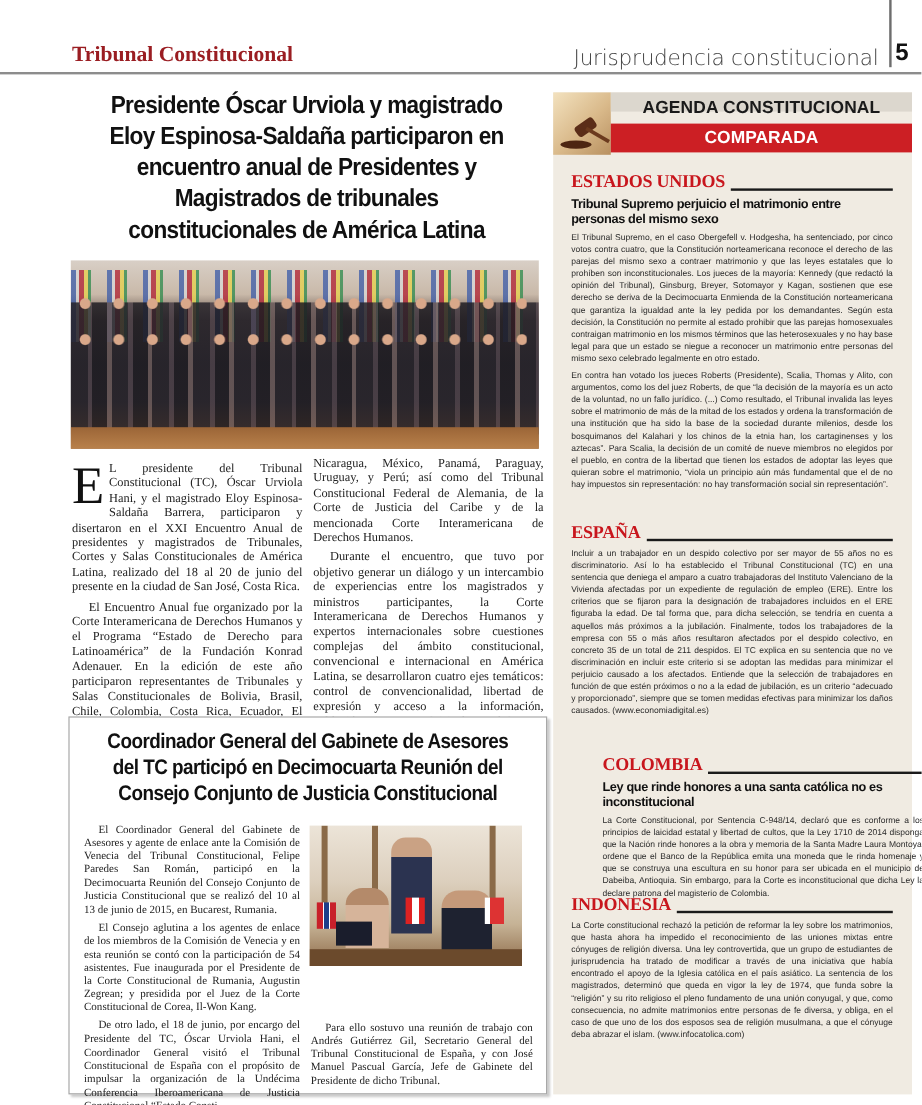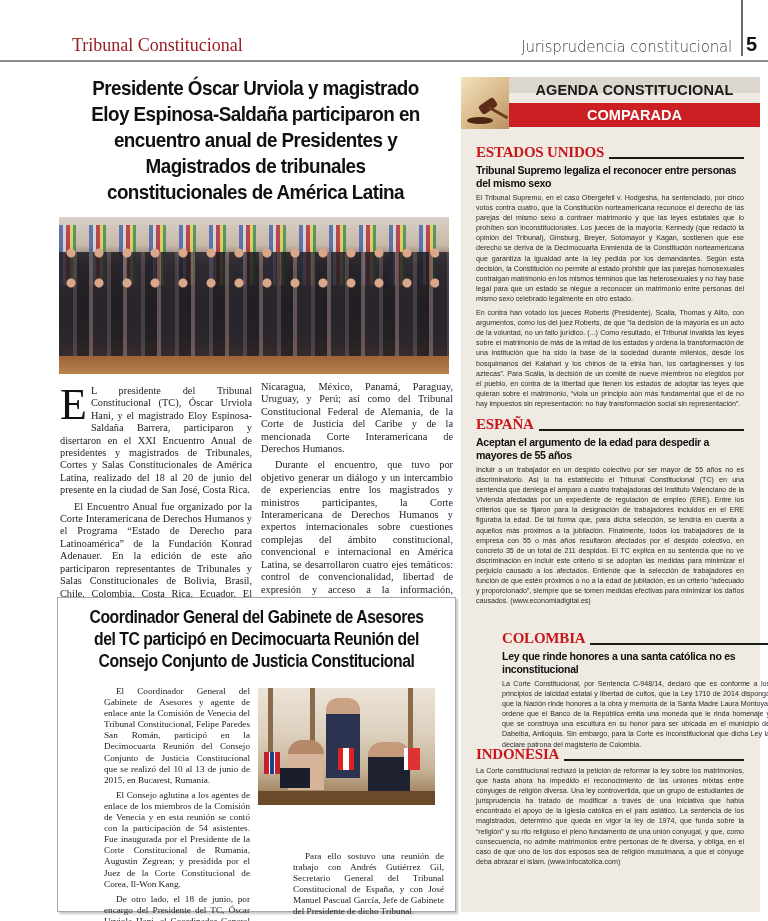--- a/index.html
+++ b/index.html
@@ -1,22 +1,22 @@
 <!DOCTYPE html>
 <html><head>
 <meta charset="utf-8">
 <style>
   * { box-sizing: border-box; margin: 0; padding: 0; }
   html, body { width: 768px; height: 921px; background: #ffffff; overflow: hidden; }
   body { position: relative; font-family: "Liberation Serif", serif; color: #1a1a1a; }
 
   
   .hdr-vline { position: absolute; left: 741px; top: 0; width: 2px; height: 56px; background: #6d6d6d; }
-  .hdr-left { position: absolute; left: 72px; top: 35px; font-family: "Liberation Serif", serif; font-weight: normal; font-size: 18px; color: #9a1d22; }
-  .hdr-right { position: absolute; right: 36px; top: 38px; font-family: "DejaVu Sans", sans-serif; font-size: 15px; color: #444; font-weight: 300; letter-spacing: -0.2px; }
+  .hdr-left { position: absolute; left: 60px; top: 35px; font-family: "Liberation Serif", serif; font-weight: bold; font-size: 18px; color: #9a1d22; }
+  .hdr-right { position: absolute; right: 36px; top: 38px; font-family: "DejaVu Sans", sans-serif; font-size: 18px; color: #444; font-weight: 300; letter-spacing: -0.2px; }
   .hdr-page { position: absolute; left: 746px; top: 33px; font-family: "Liberation Sans", sans-serif; font-weight: bold; font-size: 20px; color: #111; }
   .hdr-rule { position: absolute; left: 0; top: 60px; width: 768px; height: 2px; background: #8c8c8c; }
 
   
   .main-title { position: absolute; left: 58px; top: 75px; width: 395px; text-align: center; font-family: "Liberation Sans", sans-serif; font-weight: bold; font-size: 20.5px; line-height: 26px; color: #111; letter-spacing: -0.6px; transform: scaleX(0.92); transform-origin: center top; }
   .photo-main { position: absolute; left: 59px; top: 217px; width: 390px; height: 157px; overflow: hidden;
     background: linear-gradient(180deg, #d8cfc6 0%, #c9b9a9 18%, #5a4a44 32%, #2f2b30 55%, #3b3438 75%, #8a5b35 88%, #a06a3b 100%); }
   .flags { position: absolute; left: 0; top: 8px; width: 100%; height: 60px;
     background: repeating-linear-gradient(90deg, #3a5aa8 0 4px, #d8d8d8 4px 7px, #b02030 7px 11px, #e8d24a 11px 14px, #2c8a4a 14px 17px, transparent 17px 30px); opacity: 0.75; }
   .people { position: absolute; left: 0; top: 35px; width: 100%; height: 110px;
@@ -30,21 +30,21 @@
   .col p.noind { text-indent: 0; }
   .dropcap { float: left; font-size: 44px; line-height: 36px; padding-right: 4px; margin-top: 2px; font-family: "Liberation Serif", serif; color: #111; }
   .c1 { left: 60px; top: 385px; width: 192px; }
   .c2 { left: 261px; top: 381px; width: 192px; }
 
   
   .box2 { position: absolute; left: 57px; top: 597px; width: 399px; height: 315px; border: 1px solid #a8a8a8; box-shadow: 2px 2px 2px #c9c9c9; background: #fff; }
   .box2-title { position: absolute; left: 60px; top: 606px; width: 393px; text-align: center; font-family: "Liberation Sans", sans-serif; font-weight: bold; font-size: 17.5px; line-height: 22px; color: #111; letter-spacing: -0.5px; transform: scaleX(0.9); transform-origin: center top; }
   .c3 { left: 70px; top: 686px; width: 180px; font-size: 9.2px; line-height: 11.1px; }
   .c4 { left: 259px; top: 851px; width: 185px; font-size: 9.2px; line-height: 11.1px; }
-  .c3 p, .c4 p { margin-bottom: 4px; text-indent: 12px; margin-left: 34px; }
+  .c3 p, .c4 p { margin-bottom: 4px; text-indent: 12px; }
   .photo2 { position: absolute; left: 258px; top: 688px; width: 177px; height: 117px; overflow: hidden;
     background: linear-gradient(180deg, #ece4d8 0%, #dccfbd 40%, #c6b396 70%, #8d6a48 100%); }
   .p2-pillar { position: absolute; top: 0; width: 5px; height: 80px; background: #8a6a48; }
   .p2-man-stand { position: absolute; left: 68px; top: 10px; width: 34px; height: 80px; background: linear-gradient(180deg, #caa284 0 16px, #2b3350 16px); border-radius: 12px 12px 0 0; }
   .p2-woman { position: absolute; left: 30px; top: 52px; width: 36px; height: 50px; background: linear-gradient(180deg, #b48a6a 0 14px, #d6b49a 14px); border-radius: 14px 14px 0 0; }
   .p2-man-sit { position: absolute; left: 110px; top: 54px; width: 42px; height: 50px; background: linear-gradient(180deg, #c59a7a 0 15px, #1e2230 15px); border-radius: 14px 14px 0 0; }
   .p2-flag { position: absolute; width: 16px; height: 22px; }
   .p2-table { position: absolute; left: 0; bottom: 0; width: 100%; height: 14px; background: #6b4a2c; }
   .p2-laptop { position: absolute; left: 22px; top: 80px; width: 30px; height: 20px; background: #1a1d2c; }
 
@@ -57,21 +57,21 @@
   .ag-top { position: absolute; left: 509px; top: 77px; width: 251px; height: 16px; background: #dcd7ce; text-align: center; font-family: "Liberation Sans", sans-serif; font-weight: bold; font-size: 14.5px; line-height: 26px; color: #1a1a1a; letter-spacing: 0.1px; }
   .ag-bottom { position: absolute; left: 509px; top: 103px; width: 251px; height: 24px; background: #cc1f24; text-align: center; font-family: "Liberation Sans", sans-serif; font-weight: bold; font-size: 14.5px; line-height: 24px; color: #fff; }
 
   .ctry { position: absolute; left: 476px; width: 268px; }
   .ctry-name { display: flex; align-items: flex-end; font-family: Liberation Serif, serif; font-weight: bold; font-size: 15px; line-height: 18px; color: #c8161d; letter-spacing: -0.2px; }
   .ctry-rule { flex: 1; height: 2px; background: #1a1a1a; margin-left: 5px; margin-bottom: 2px; }
   .ctry-head { font-family: "Liberation Sans", sans-serif; font-weight: bold; font-size: 10.6px; line-height: 13px; color: #111; margin-top: 3px; letter-spacing: -0.3px; }
   .ctry-body { font-family: "Liberation Sans", sans-serif; font-size: 7.1px; line-height: 10.1px; color: #2a2a2a; text-align: justify; margin-top: 3px; }
   .ctry-body p { margin-bottom: 4px; }
   .us { top: 143px; }
-  .es { top: 415px; }
+  .es { top: 435px; }
   .co { top: 629px; margin-left: 26px; }
   .id { top: 745px; }
 </style>
 </head>
 <body>
 
 <div class="hdr-vline"></div>
 <div class="hdr-left">Tribunal Constitucional</div>
 <div class="hdr-right">Jurisprudencia constitucional</div>
 <div class="hdr-page">5</div>
@@ -125,33 +125,32 @@
   <div class="gavel-handle"></div>
 </div>
 <div class="ag-top">AGENDA CONSTITUCIONAL</div>
 <div class="ag-bottom">COMPARADA</div>
 
 <section class="ctry us">
   <div class="ctry-name">
       <span>ESTADOS UNIDOS</span>
       <span class="ctry-rule"></span>
     </div>
-  <div class="ctry-head">Tribunal Supremo legaliza el reconocer entre personas del mismo sexo</div>
+  <div class="ctry-head">Tribunal Supremo perjuicio el matrimonio entre personas del mismo sexo</div>
   <div class="ctry-body">
     <p>El Tribunal Supremo, en el caso Obergefell v. Hodgesha, ha sentenciado, por cinco votos contra cuatro, que la Constitución norteamericana reconoce el derecho de las parejas del mismo sexo a contraer matrimonio y que las leyes estatales que lo prohíben son inconstitucionales. Los jueces de la mayoría: Kennedy (que redactó la opinión del Tribunal), Ginsburg, Breyer, Sotomayor y Kagan, sostienen que ese derecho se deriva de la Decimocuarta Enmienda de la Constitución norteamericana que garantiza la igualdad ante la ley pedida por los demandantes. Según esta decisión, la Constitución no permite al estado prohibir que las parejas homosexuales contraigan matrimonio en los mismos términos que las heterosexuales y no hay base legal para que un estado se niegue a reconocer un matrimonio entre personas del mismo sexo celebrado legalmente en otro estado.</p>
     <p>En contra han votado los jueces Roberts (Presidente), Scalia, Thomas y Alito, con argumentos, como los del juez Roberts, de que “la decisión de la mayoría es un acto de la voluntad, no un fallo jurídico. (...) Como resultado, el Tribunal invalida las leyes sobre el matrimonio de más de la mitad de los estados y ordena la transformación de una institución que ha sido la base de la sociedad durante milenios, desde los bosquimanos del Kalahari y los chinos de la etnia han, los cartaginenses y los aztecas”. Para Scalia, la decisión de un comité de nueve miembros no elegidos por el pueblo, en contra de la libertad que tienen los estados de adoptar las leyes que quieran sobre el matrimonio, “viola un principio aún más fundamental que el de no hay impuestos sin representación: no hay transformación social sin representación”.</p>
   </div>
 </section>
 
 <section class="ctry es">
   <div class="ctry-name">
       <span>ESPAÑA</span>
       <span class="ctry-rule"></span>
     </div>
-  <div class="ctry-head">Aceptan el argumento de la edad para despedir a mayores de 55 años</div>
   <div class="ctry-body">
     <p>Incluir a un trabajador en un despido colectivo por ser mayor de 55 años no es discriminatorio. Así lo ha establecido el Tribunal Constitucional (TC) en una sentencia que deniega el amparo a cuatro trabajadoras del Instituto Valenciano de la Vivienda afectadas por un expediente de regulación de empleo (ERE). Entre los criterios que se fijaron para la designación de trabajadores incluidos en el ERE figuraba la edad. De tal forma que, para dicha selección, se tendría en cuenta a aquellos más próximos a la jubilación. Finalmente, todos los trabajadores de la empresa con 55 o más años resultaron afectados por el despido colectivo, en concreto 35 de un total de 211 despidos. El TC explica en su sentencia que no ve discriminación en incluir este criterio si se adoptan las medidas para minimizar el perjuicio causado a los afectados. Entiende que la selección de trabajadores en función de que estén próximos o no a la edad de jubilación, es un criterio “adecuado y proporcionado”, siempre que se tomen medidas efectivas para minimizar los daños causados. (www.economiadigital.es)</p>
   </div>
 </section>
 
 <section class="ctry co">
   <div class="ctry-name">
       <span>COLOMBIA</span>
       <span class="ctry-rule"></span>
     </div>

